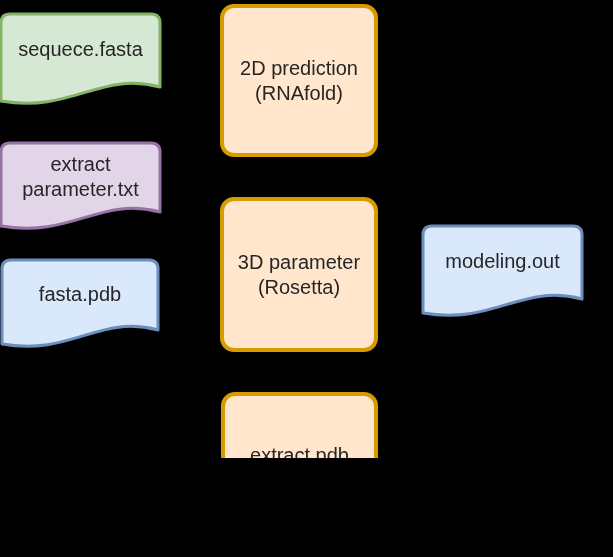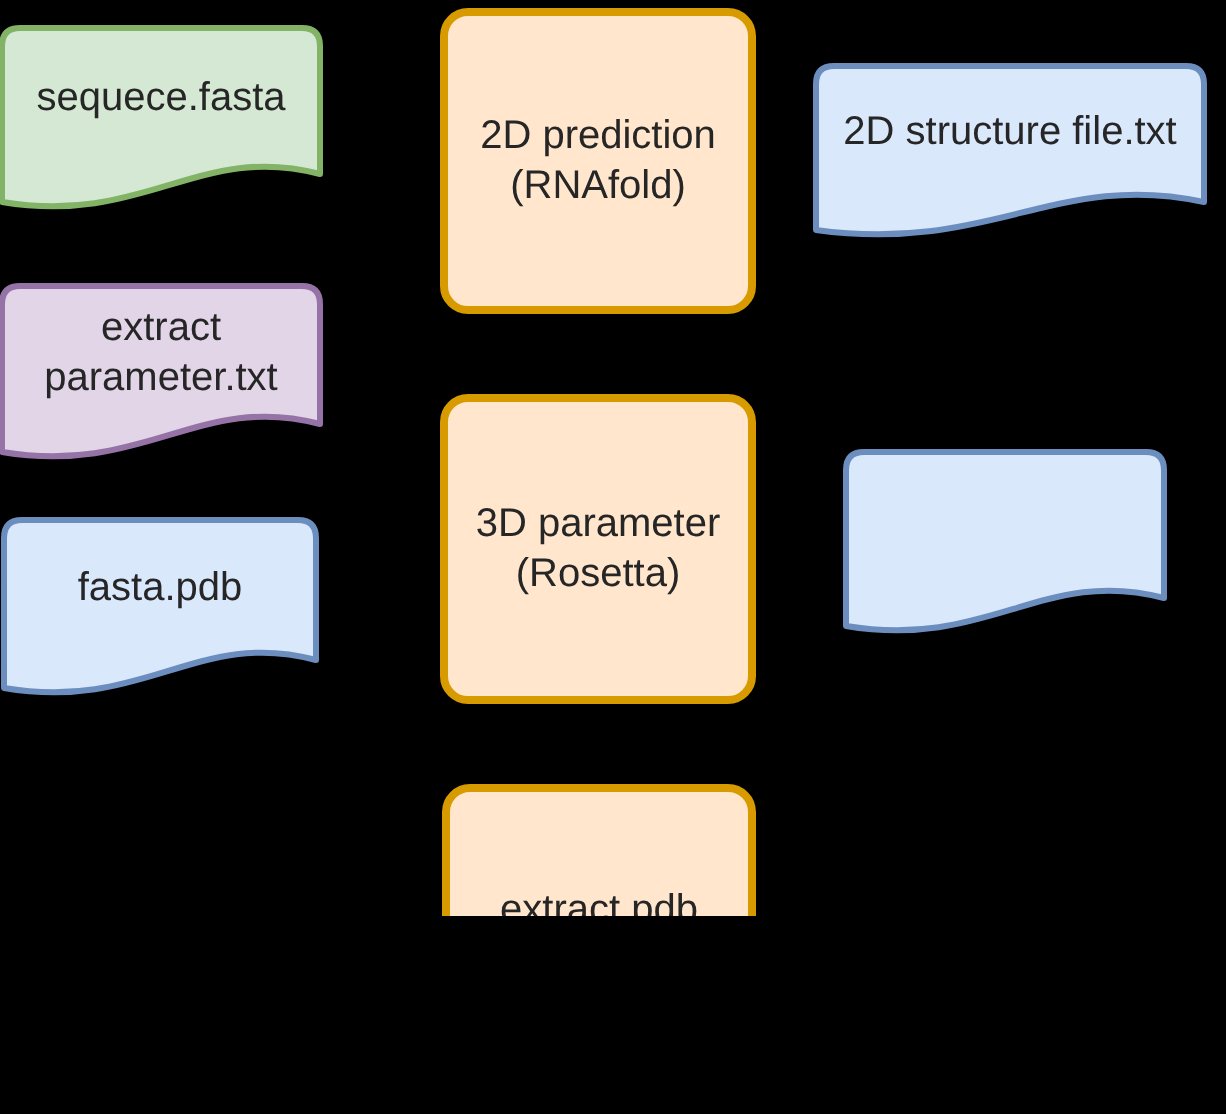--- a/index.html
+++ b/index.html
@@ -64,26 +64,21 @@
   <div class="node process" style="left:220px;top:197px;width:158px;height:155px">
     <div class="label">3D parameter
 (Rosetta)</div>
   </div>
 
   <div class="node process" style="left:221px;top:392px;width:157px;height:151px">
     <div class="label">extract pdb
 (Rosetta)</div>
   </div>
 
-  <div class="node doc blue" style="left:408px;top:33px;width:194px;height:88px">
-    <svg class="shape" width="194" height="88" viewBox="0 0 194 88">
-      <path d="M 9,0 H 185 Q 194,0 194,9 V 68 C 120.3,52 87.3,94 0,82 L 0,9 Q 0,0 9,0 Z"></path>
-    </svg>
-    <div class="label">2D structure file.txt</div>
-  </div>
 
   <div class="node doc blue" style="left:423px;top:226px;width:159px;height:93px">
     <svg class="shape" width="159" height="93" viewBox="0 0 159 93">
       <path d="M 9,0 H 150 Q 159,0 159,9 V 73 C 98.6,57 71.5,99 0,87 L 0,9 Q 0,0 9,0 Z"></path>
     </svg>
+    <div class="label">modeling.out</div>
   </div>
 
 </div>
 
 </body></html>

